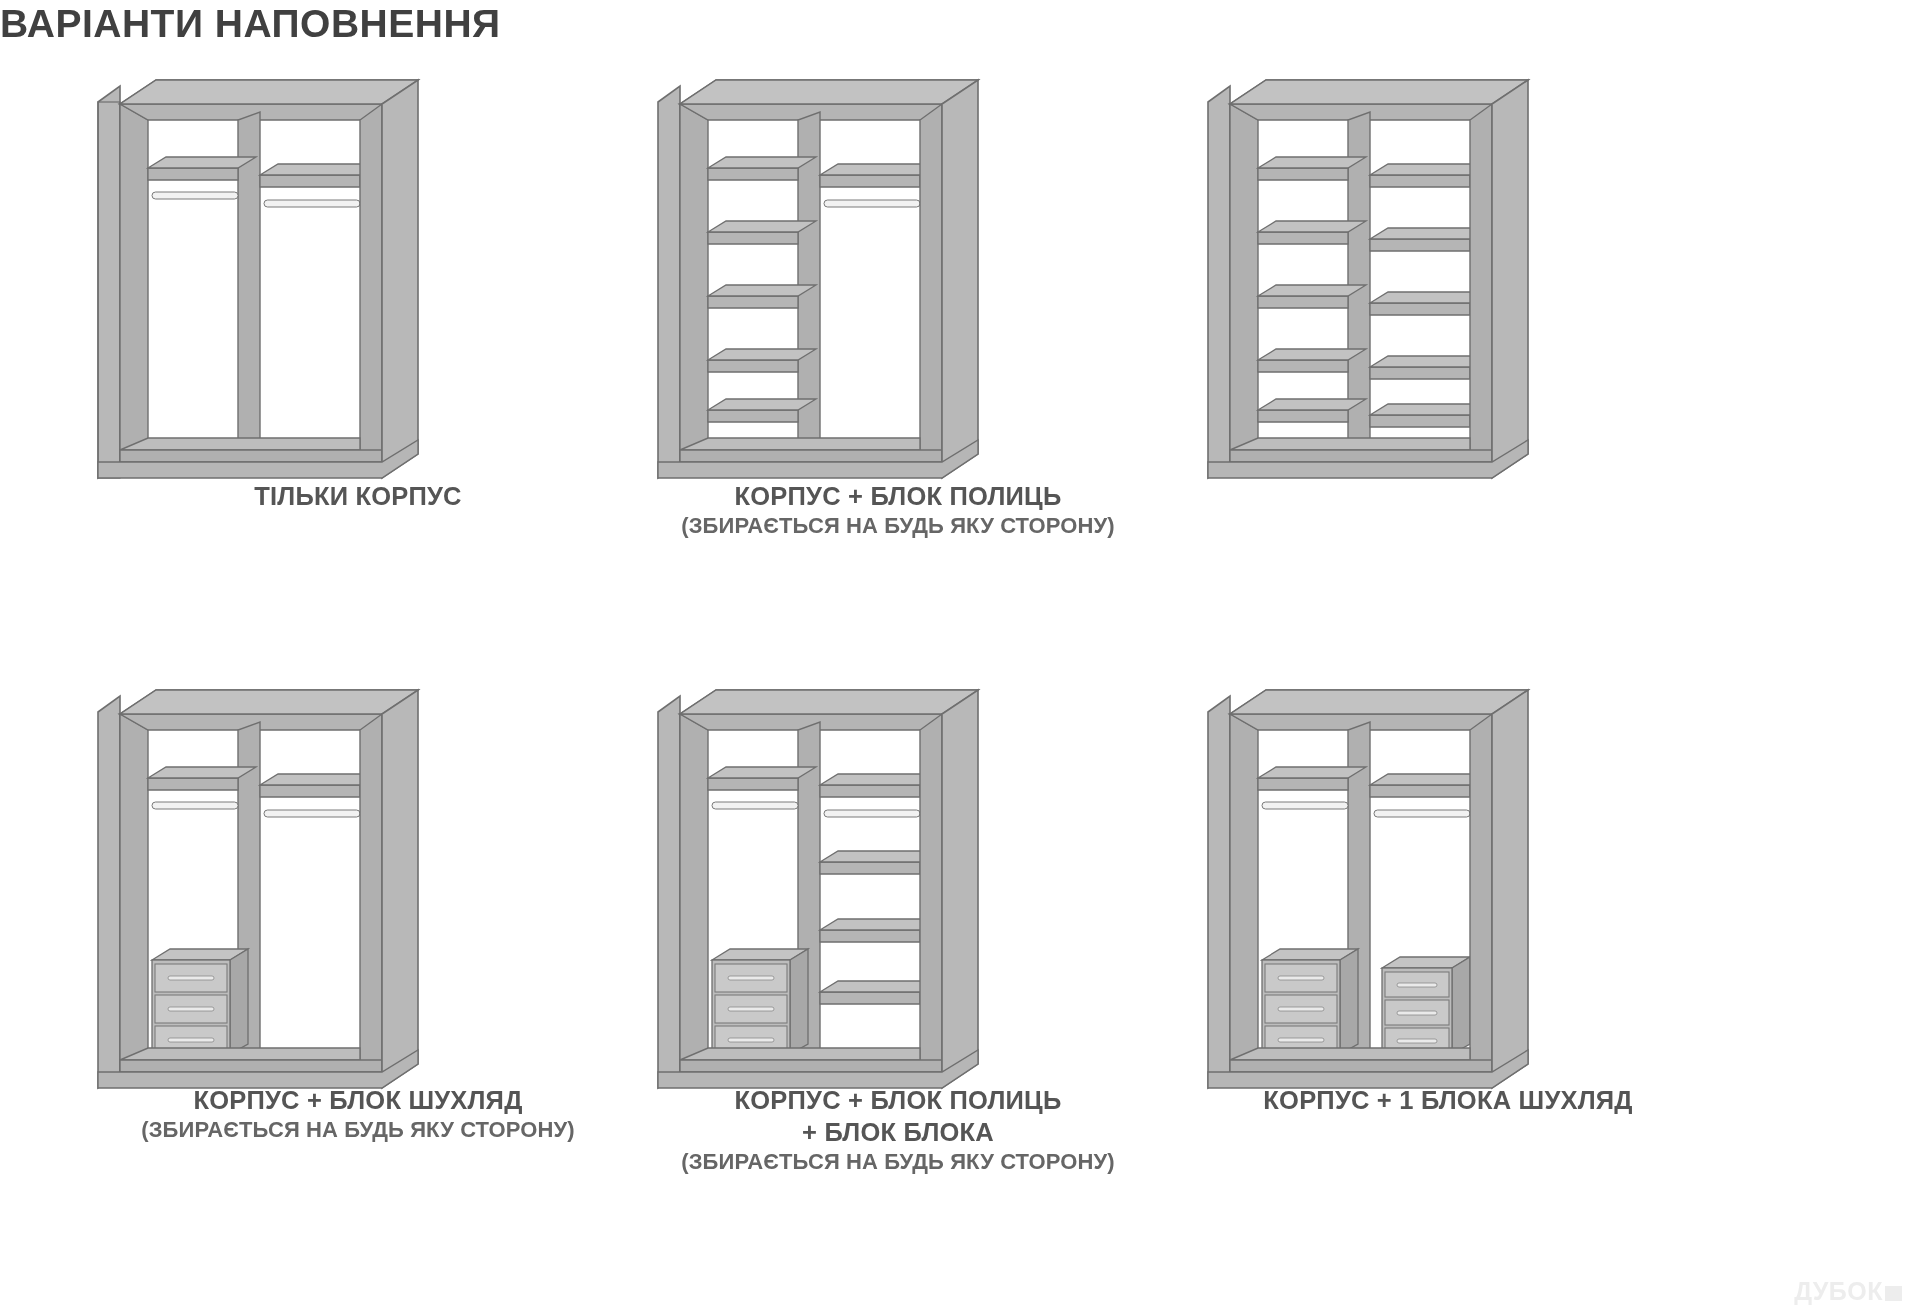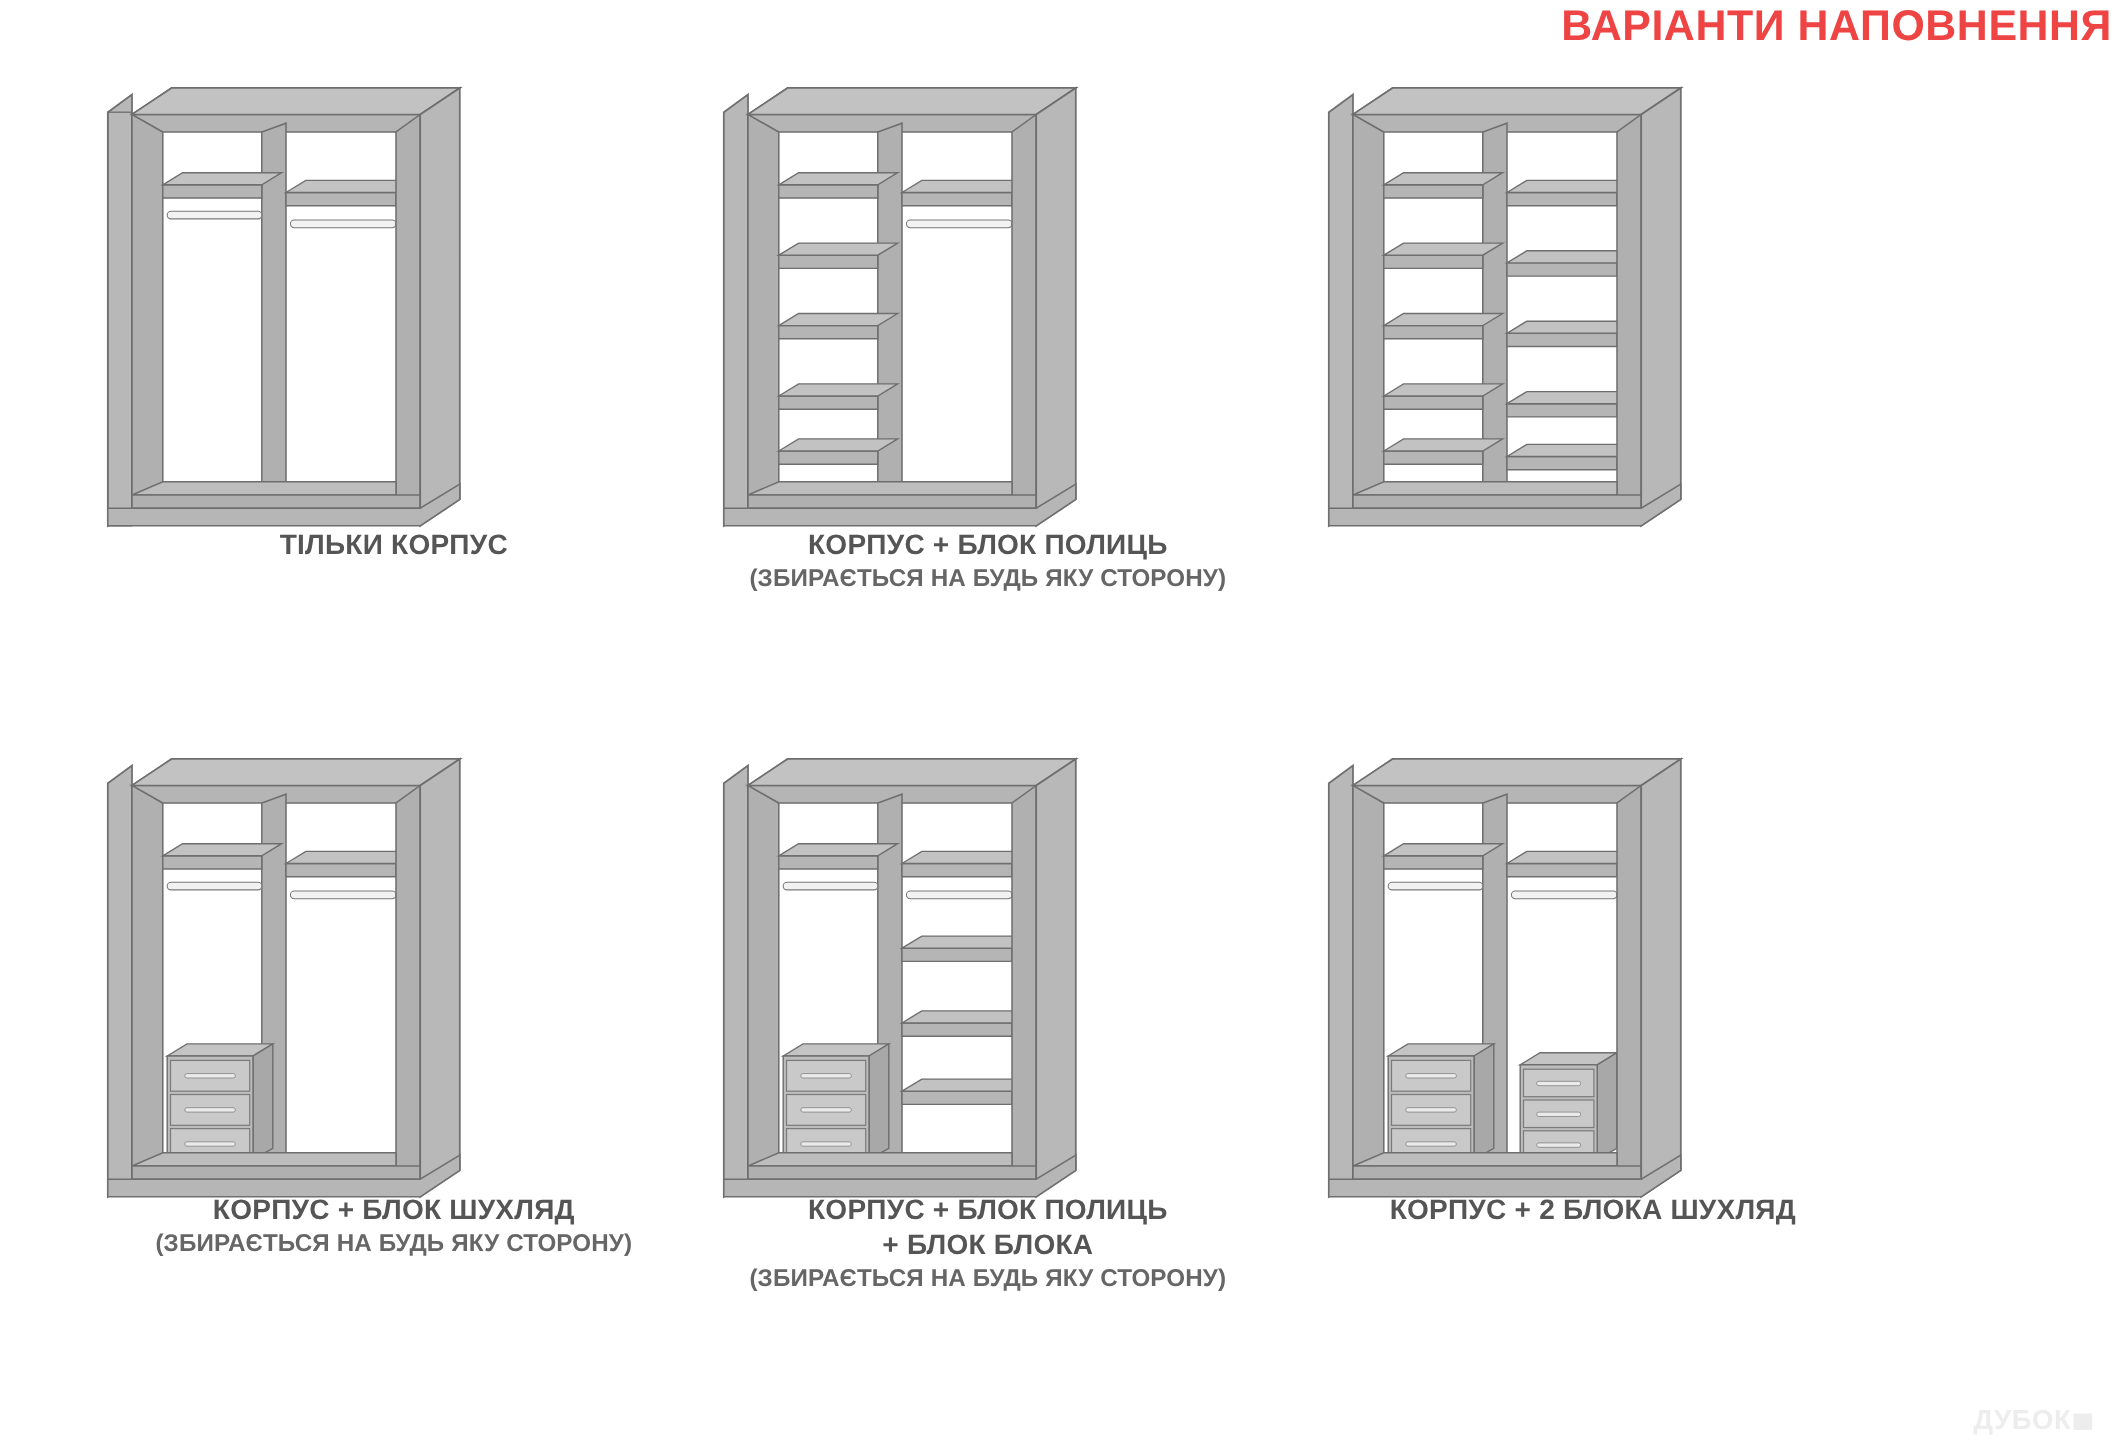--- a/index.html
+++ b/index.html
@@ -8,23 +8,23 @@
     background:#ffffff;
     font-family:"Liberation Sans", sans-serif;
     color:#5b5b5b;
     overflow:hidden;
     position:relative;
   }
   .page{position:relative;width:1920px;height:1314px;}
 
   .title{
     position:absolute;top:2px;left:0;width:1920px;
-    text-align:right;
+    text-align:left;
     font-size:39px;font-weight:bold;letter-spacing:0.5px;
-    color:#ef4444;
+    color:#404040;
   }
 
   .grid{
     position:absolute;top:62px;left:0;width:1920px;padding-left:48px;
   }
   .row{position:relative;width:1920px;height:610px;}
   .row2{position:relative;width:1920px;height:620px;}
 
   .cell{position:absolute;width:560px;}
   .c1{left:30px;}
@@ -337,21 +337,21 @@
             </g>
 
             <polygon points="302,58 302,400 324,400 324,42" fill="#b0b0b0" stroke="#6f6f6f" stroke-width="1.4"></polygon>
             <polygon points="62,388 90,376 302,376 302,388" fill="#bdbdbd" stroke="#6f6f6f" stroke-width="1.4"></polygon>
             <polygon points="62,388 62,400 324,400 324,388" fill="#b0b0b0" stroke="#6f6f6f" stroke-width="1.4"></polygon>
             <polygon points="324,42 360,18 360,392 324,416" fill="#b8b8b8" stroke="#6f6f6f" stroke-width="1.6"></polygon>
             <polygon points="40,400 40,416 324,416 360,392 360,378 324,400" fill="#b6b6b6" stroke="#6f6f6f" stroke-width="1.4"></polygon>
           </svg>
         </div>
         <div class="caption" style="top:412px">
-          <div class="cap-main">КОРПУС + 2 БЛОКА ШУХЛЯД</div>
+          <div class="cap-main">КОРПУС + 1 БЛОКА ШУХЛЯД</div>
         </div>
       </div>
     </div>
   </div>
 
   <div class="watermark">
     <span>ДУБОК</span><span class="wm-sq"></span>
   </div>
 
 </div>

